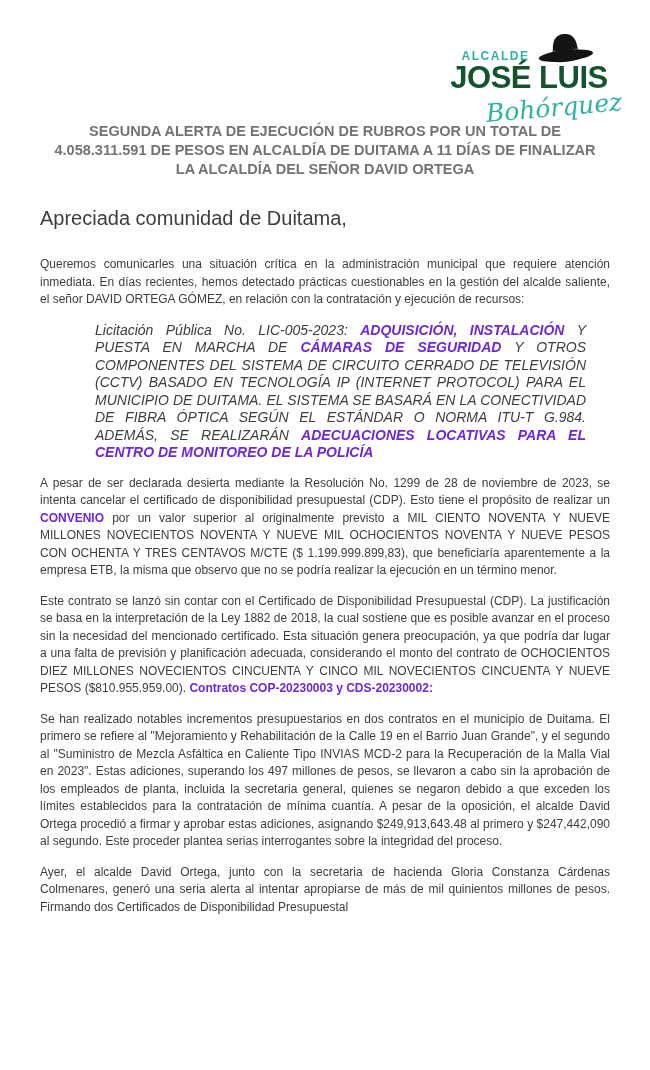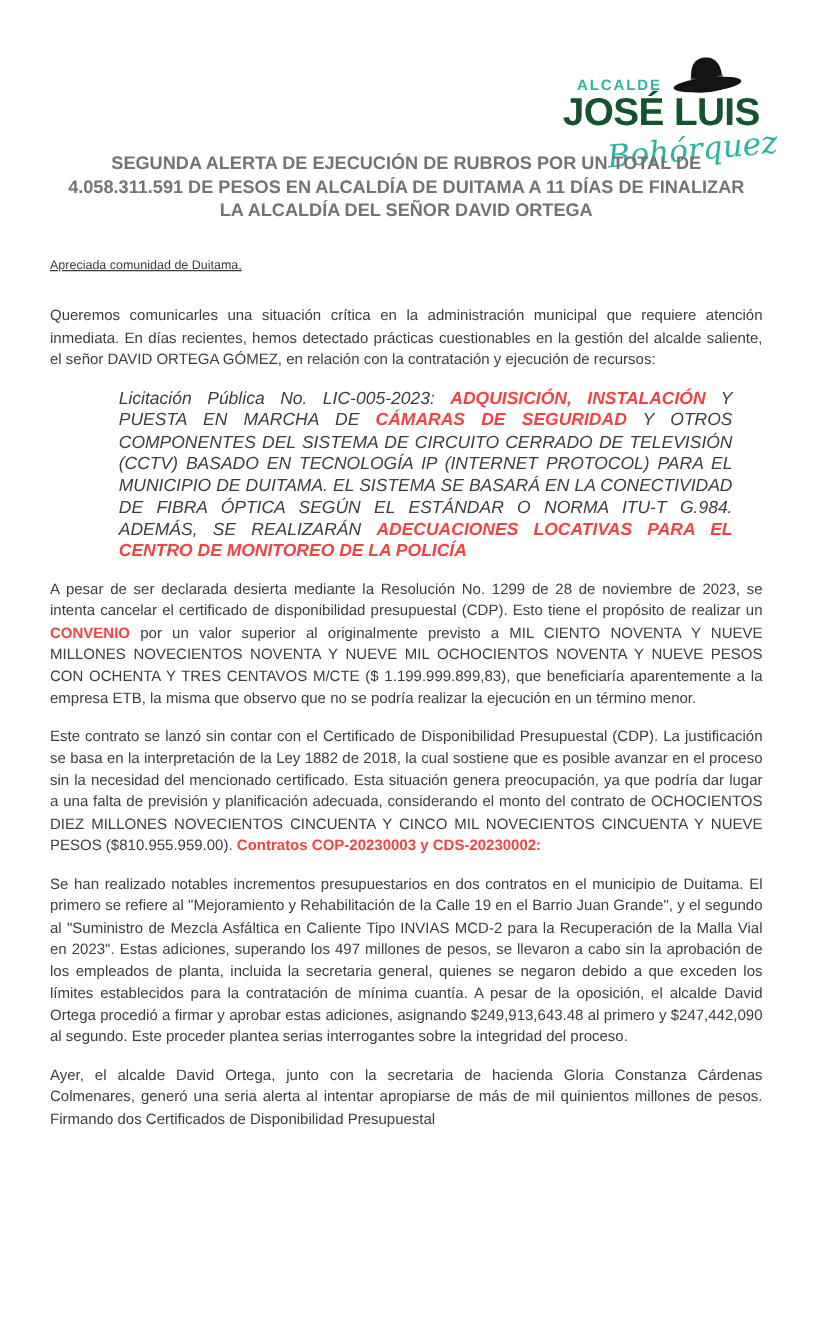--- a/index.html
+++ b/index.html
@@ -12,21 +12,21 @@
   .page {
     position: relative;
     width: 650px; height: 1070px;
     overflow: hidden;
     background: #ffffff;
   }
 
   
   .logo {
     position: absolute;
-    top: 42px; right: 26px;
+    top: 30px; right: 26px;
     width: 190px;
     text-align: center;
   }
   .logo-top {
     display: flex;
     align-items: flex-end;
     justify-content: center;
     gap: 5px;
     height: 34px;
   }
@@ -67,37 +67,36 @@
   .doc-title {
     font-size: 14.5px;
     font-weight: 700;
     color: #737373;
     text-align: center;
     line-height: 19px;
     padding: 0 12px;
     margin-bottom: 28px;
   }
   .salutation {
-    font-size: 10px;
+    font-size: 20px;
     margin-bottom: 26px;
-    text-decoration: underline;
   }
   .para {
     font-size: 12px;
     line-height: 17.5px;
     text-align: justify;
     margin-bottom: 13px;
   }
   .quote {
     font-size: 14px;
     line-height: 17.5px;
     text-align: justify;
     margin: 0 24px 13px 55px;
   }
-  .para b, .quote b { color: #ef4444; }
+  .para b, .quote b { color: #6d28d9; }
 </style>
 </head>
 <body>
 
 <div class="page">
 
   <div class="logo">
     <div class="logo-top">
       <span class="logo-alcalde" style="color: rgb(47, 178, 164);">ALCALDE</span>
       <svg class="logo-hat" viewBox="0 0 100 54" aria-hidden="true">

